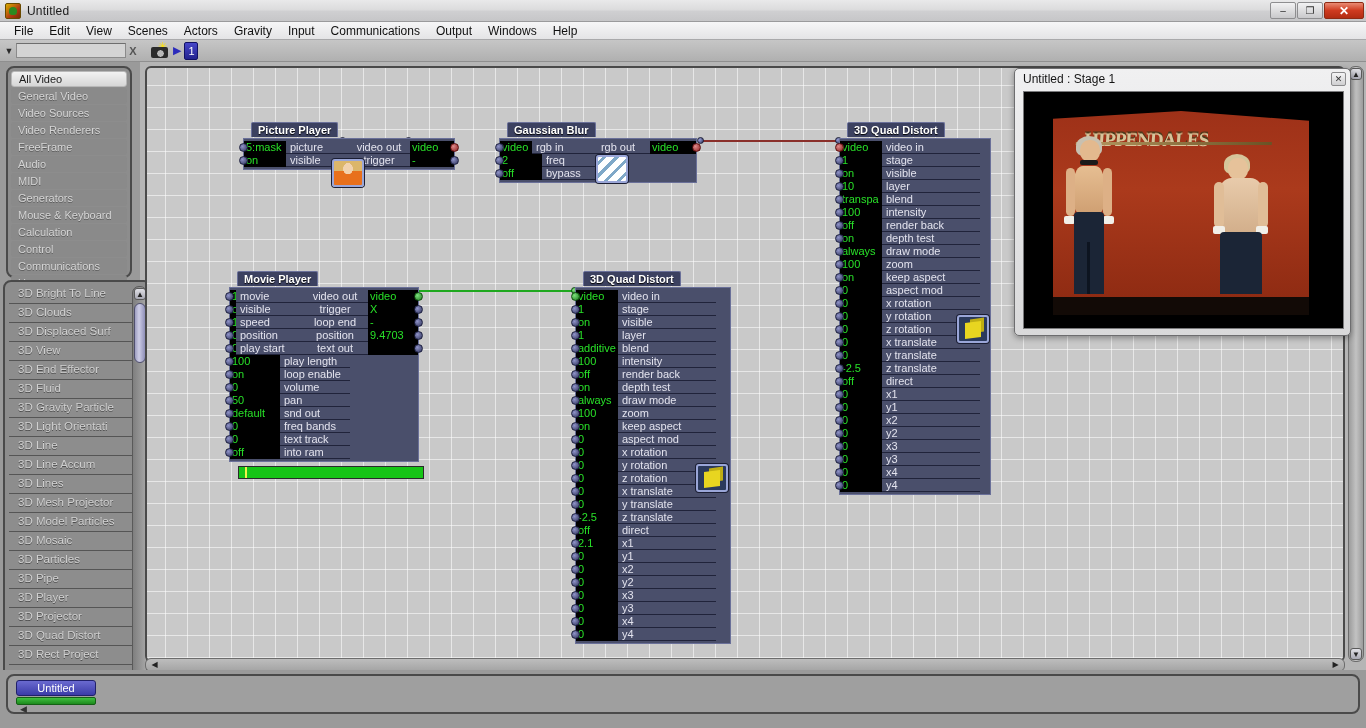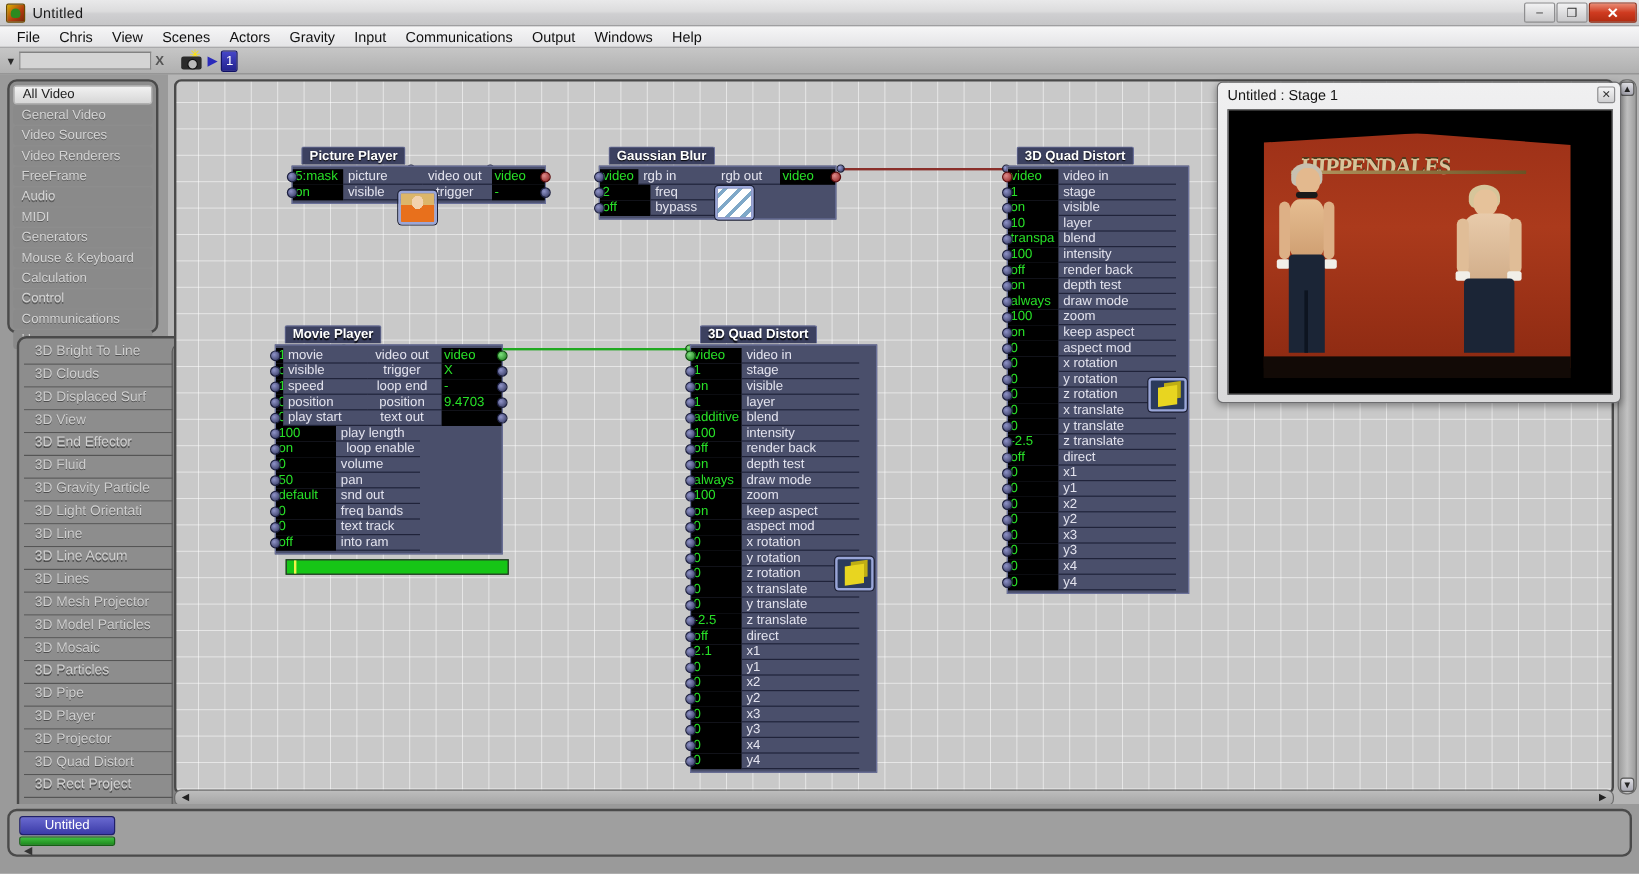--- a/index.html
+++ b/index.html
@@ -109,21 +109,21 @@
     text-shadow:0 1px 0 rgba(0,0,0,.35);
     white-space:nowrap; overflow:hidden;
   }
   .cat-item.sel {
     background:linear-gradient(180deg,#f2f2f2,#d6d6d6);
     color:#1c1c1c; text-shadow:none;
     border:1px solid #b8b8b8;
     height:16px; line-height:14px;
   }
   .act-box {
-    position:absolute; left:14px; top:218px; width:149px; height:444px;
+    position:absolute; left:3px; top:218px; width:149px; height:444px;
     background:#8d8d8d; border:2px solid #4a4a4a; border-radius:8px;
     padding:3px 2px 3px 4px; overflow:hidden;
   }
   .act-item {
     height:19px; line-height:17px; font-size:11.5px; color:#cfcfcf;
     padding-left:9px; margin-bottom:0px;
     border-bottom:1px solid #555;
     text-shadow:0 1px 0 rgba(0,0,0,.45);
     white-space:nowrap; overflow:hidden;
     background:#8d8d8d;
@@ -355,21 +355,21 @@
     <div class="title-text">Untitled</div>
     <div class="winbtns">
       <div class="winbtn">–</div>
       <div class="winbtn">❐</div>
       <div class="winbtn close">✕</div>
     </div>
   </div>
 
   <div class="menubar" id="menubar">
       <div class="menuitem">File</div>
-      <div class="menuitem">Chris</div>
+      <div class="menuitem">Edit</div>
       <div class="menuitem">View</div>
       <div class="menuitem">Scenes</div>
       <div class="menuitem">Actors</div>
       <div class="menuitem">Gravity</div>
       <div class="menuitem">Input</div>
       <div class="menuitem">Communications</div>
       <div class="menuitem">Output</div>
       <div class="menuitem">Windows</div>
       <div class="menuitem">Help</div>
     </div>
@@ -680,21 +680,21 @@
             </div>
             <div class="prow" style="position: relative;">
               <div class="pin" style="top: 2px;"></div>
               <div class="val" style="width: 50px;">100</div>
               <div class="lbl" style="flex: 0 0 70px;">play length</div>
               <div style="flex: 1 1 auto;"></div>
             </div>
             <div class="prow" style="position: relative;">
               <div class="pin" style="top: 2px;"></div>
               <div class="val" style="width: 50px;">on</div>
-              <div class="lbl" style="flex: 0 0 70px; text-align: center;">loop enable</div>
+              <div class="lbl" style="flex: 0 0 70px;">loop enable</div>
               <div style="flex: 1 1 auto;"></div>
             </div>
             <div class="prow" style="position: relative;">
               <div class="pin" style="top: 2px;"></div>
               <div class="val" style="width: 50px;">0</div>
               <div class="lbl" style="flex: 0 0 70px;">volume</div>
               <div style="flex: 1 1 auto;"></div>
             </div>
             <div class="prow" style="position: relative;">
               <div class="pin" style="top: 2px;"></div>

